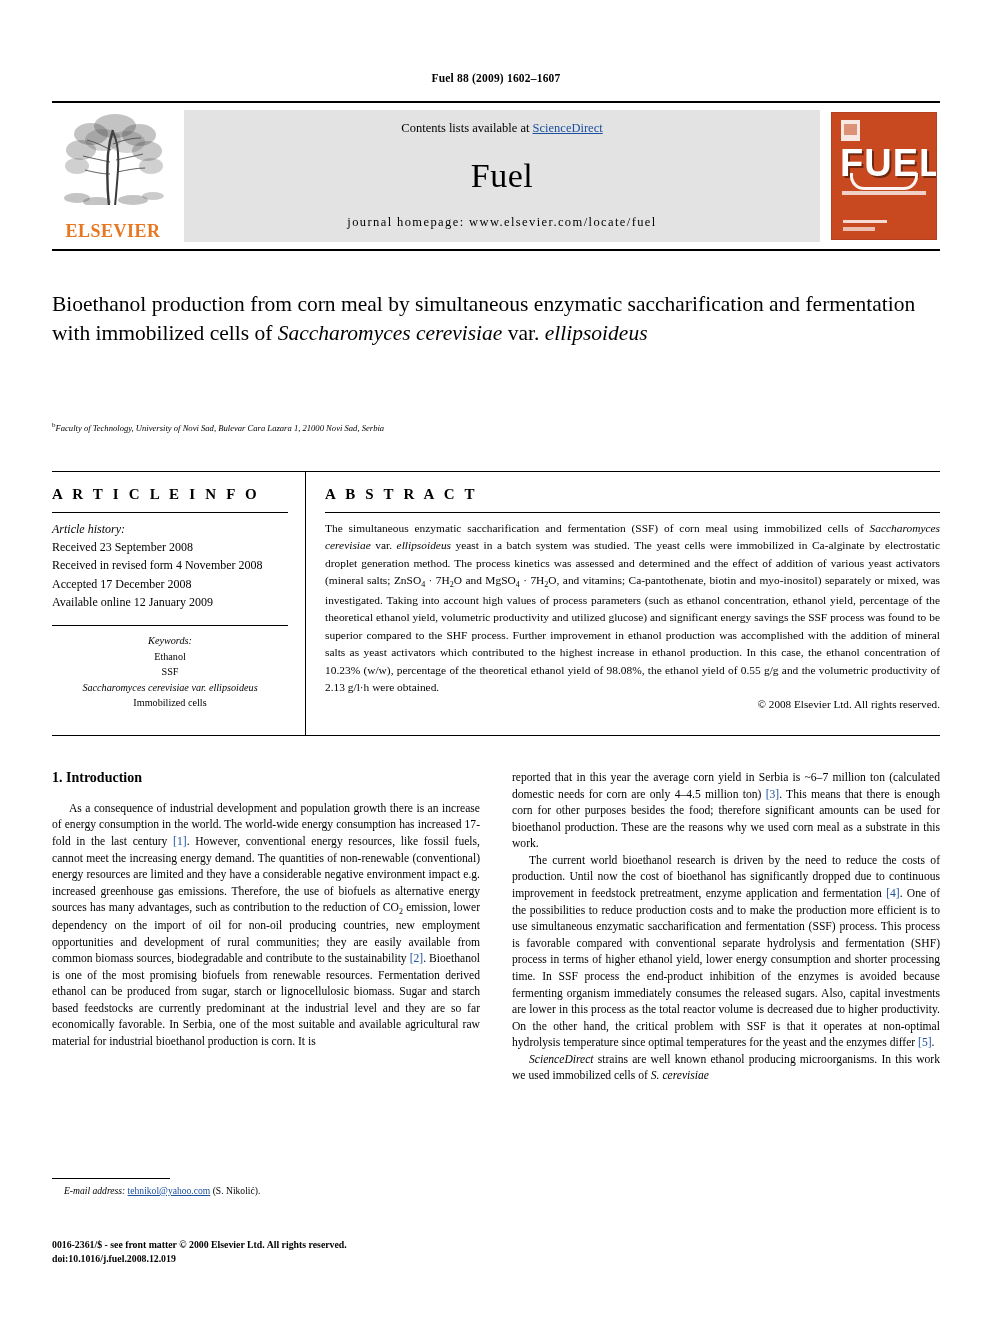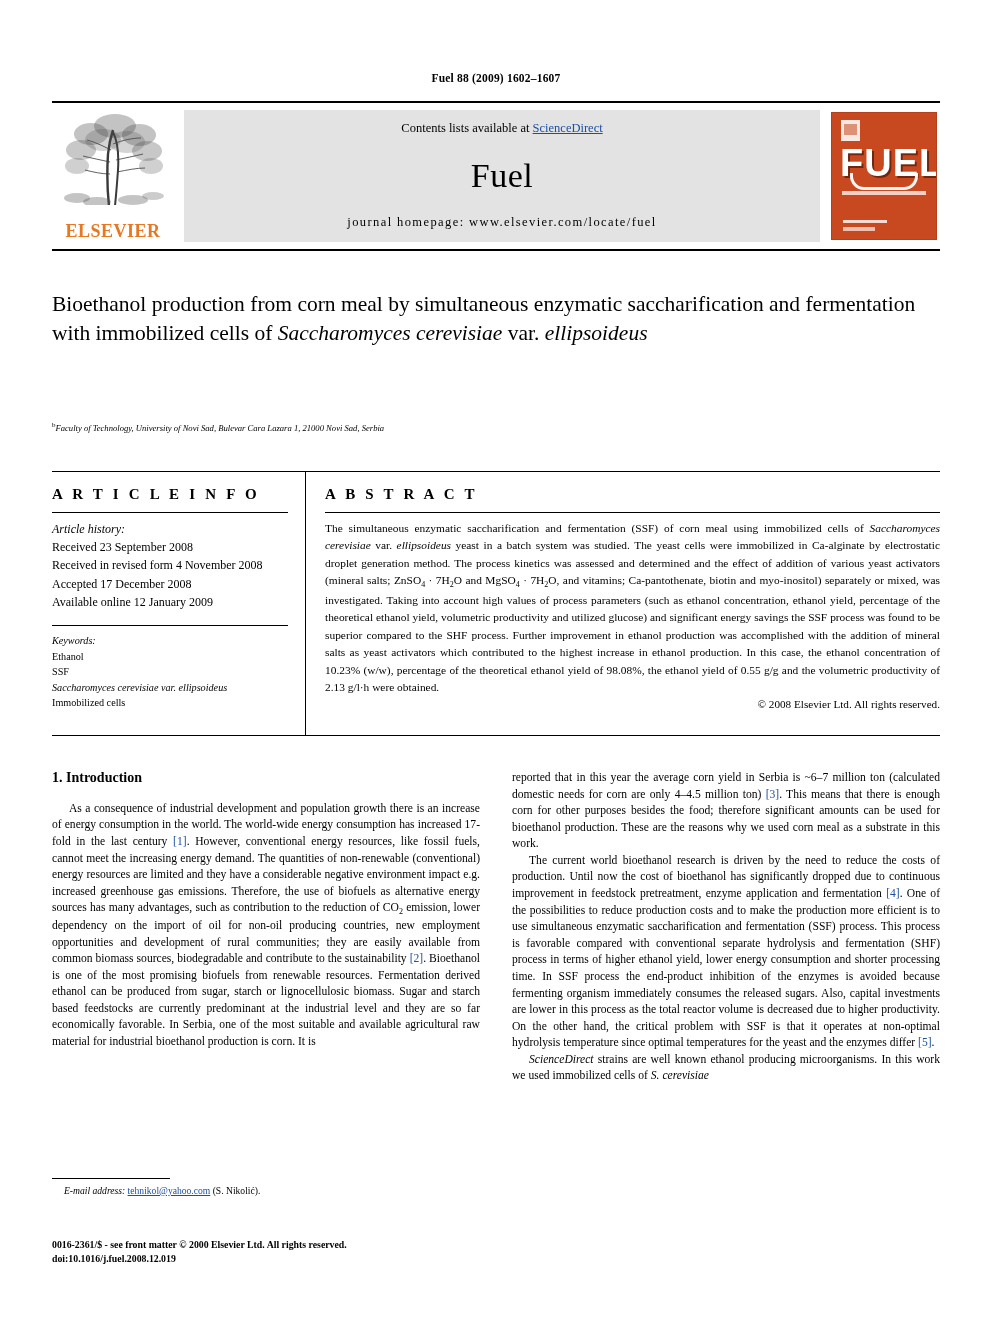--- a/index.html
+++ b/index.html
@@ -240,21 +240,21 @@
   }
   .thinrule {
     border-top: 1.3px solid #000;
     margin: 4px 0 7px 0;
   }
   .artinfo .body {
     font-size: 12px;
     line-height: 1.52;
   }
   .artinfo .lbl { font-style: italic; }
-  .kwblock { margin-top: 14px; }
+  .kwblock { margin-top: 14px; text-align: center; }
   .kwblock .thinrule { margin-bottom: 7px; }
   .kw-item { font-size: 10.2px; line-height: 1.52; }
   .kw-item.it { font-style: italic; }
 
   
   .abstract {
     position: absolute;
     left: 325px;
     top: 486px;
     width: 615px;

